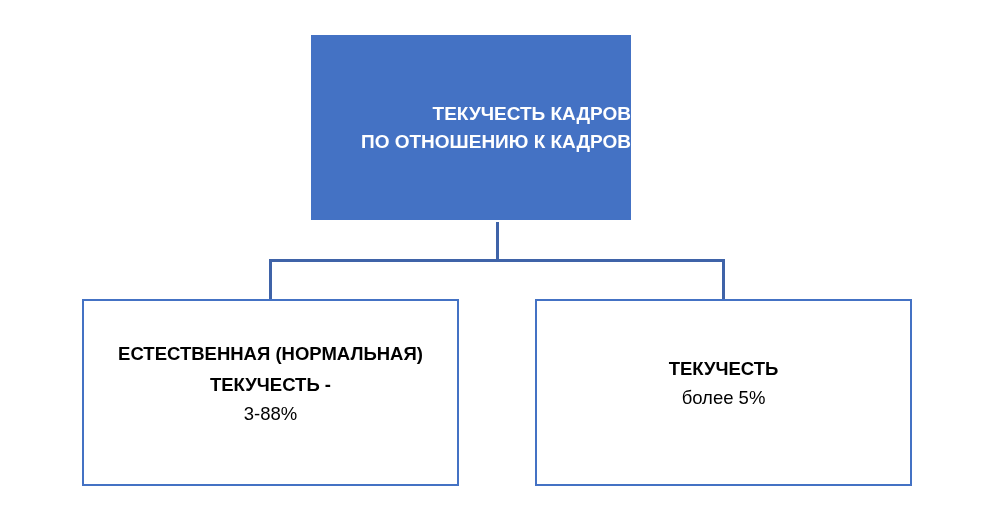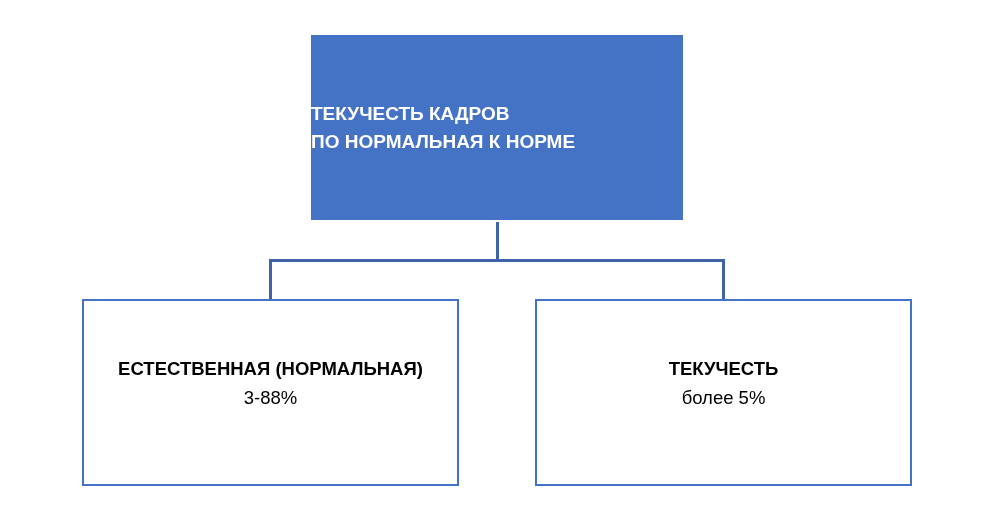--- a/index.html
+++ b/index.html
@@ -1,36 +1,37 @@
 <!DOCTYPE html>
 <html><head>
 <meta charset="utf-8">
 <style>
   html, body { margin:0; padding:0; background:#ffffff; }
   body { width:988px; height:515px; position:relative; overflow:hidden; font-family:"Liberation Sans", "DejaVu Sans", sans-serif; }
-  .top-box { position:absolute; left:311px; top:35px; width:372px; height:185px; background:#4472C4; display:flex; flex-direction:column; align-items:flex-start; justify-content:center; color:#ffffff; font-weight:bold; font-size:19px; line-height:28px; text-align:center; }
+  .top-box { position:absolute; left:311px; top:35px; width:320px; height:185px; background:#4472C4; display:flex; flex-direction:column; align-items:flex-end; justify-content:center; color:#ffffff; font-weight:bold; font-size:19px; line-height:28px; text-align:center; }
   .line { position:absolute; background:#3F63A8; }
   .child-box { position:absolute; top:299px; height:187px; border:2px solid #4472C4; background:#ffffff; display:flex; flex-direction:column; align-items:center; justify-content:center; text-align:center; color:#000000; box-sizing:border-box; padding-bottom:20px; }
   .child-box .title { font-weight:bold; font-size:18.5px; line-height:31px; white-space:nowrap; }
   .child-box .value { font-size:18.5px; line-height:28px; }
 </style>
 </head>
 <body>
 
 <div class="top-box">
   <div>ТЕКУЧЕСТЬ КАДРОВ</div>
-  <div>ПО НОРМАЛЬНАЯ К НОРМЕ</div>
+  <div>ПО ОТНОШЕНИЮ К КАДРОВ</div>
 </div>
 
 <div class="line" style="left:496px; top:222px; width:3px; height:39px;"></div>
 <div class="line" style="left:269px; top:259px; width:456px; height:3px;"></div>
 <div class="line" style="left:269px; top:259px; width:3px; height:40px;"></div>
 <div class="line" style="left:722px; top:259px; width:3px; height:40px;"></div>
 
 <div class="child-box" style="left:82px; width:377px;">
   <div class="title">ЕСТЕСТВЕННАЯ (НОРМАЛЬНАЯ)</div>
+  <div class="title">ТЕКУЧЕСТЬ -</div>
   <div class="value">3-88%</div>
 </div>
 
 <div class="child-box" style="left:535px; width:377px;">
   <div class="title">ТЕКУЧЕСТЬ</div>
   <div class="value">более 5%</div>
 </div>
 
 </body></html>

